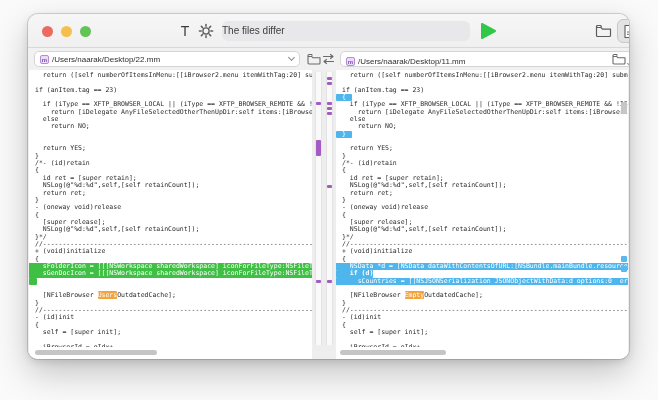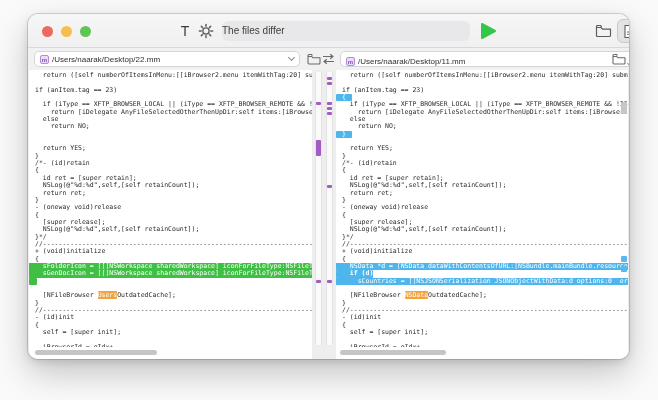--- a/index.html
+++ b/index.html
@@ -269,21 +269,21 @@
           <div class="code-line">  [super release];</div>
           <div class="code-line">  NSLog(@"%d:%d",self,[self retainCount]);</div>
           <div class="code-line">}*/</div>
           <div class="code-line">//--------------------------------------------------------------------------</div>
           <div class="code-line">+ (void)initialize</div>
           <div class="code-line">{</div>
           <div class="code-line hl-blue">  NSData *d = [NSData dataWithContentsOfURL:[NSBundle.mainBundle.resourceURL</div>
           <div class="code-line"><span class="stub blue" style="min-width: 34px; font-weight: bold;">  if (d)</span></div>
           <div class="code-line hl-blue">    sCountries = [[NSJSONSerialization JSONObjectWithData:d options:0  error</div>
           <div class="code-line"> </div>
-          <div class="code-line"><span>  [NFileBrowser </span><span class="tok">NSData</span><span>OutdatedCache];</span></div>
+          <div class="code-line"><span>  [NFileBrowser </span><span class="tok">Empty</span><span>OutdatedCache];</span></div>
           <div class="code-line">}</div>
           <div class="code-line">//--------------------------------------------------------------------------</div>
           <div class="code-line">- (id)init</div>
           <div class="code-line">{</div>
           <div class="code-line">  self = [super init];</div>
           <div class="code-line"> </div>
           <div class="code-line">  iBrowserId = oIdx+</div>
         </div>
       <div class="edge-ruler">
           <div class="mark" style="top: 30px; height: 12px; background: rgb(198, 197, 199);"></div>

